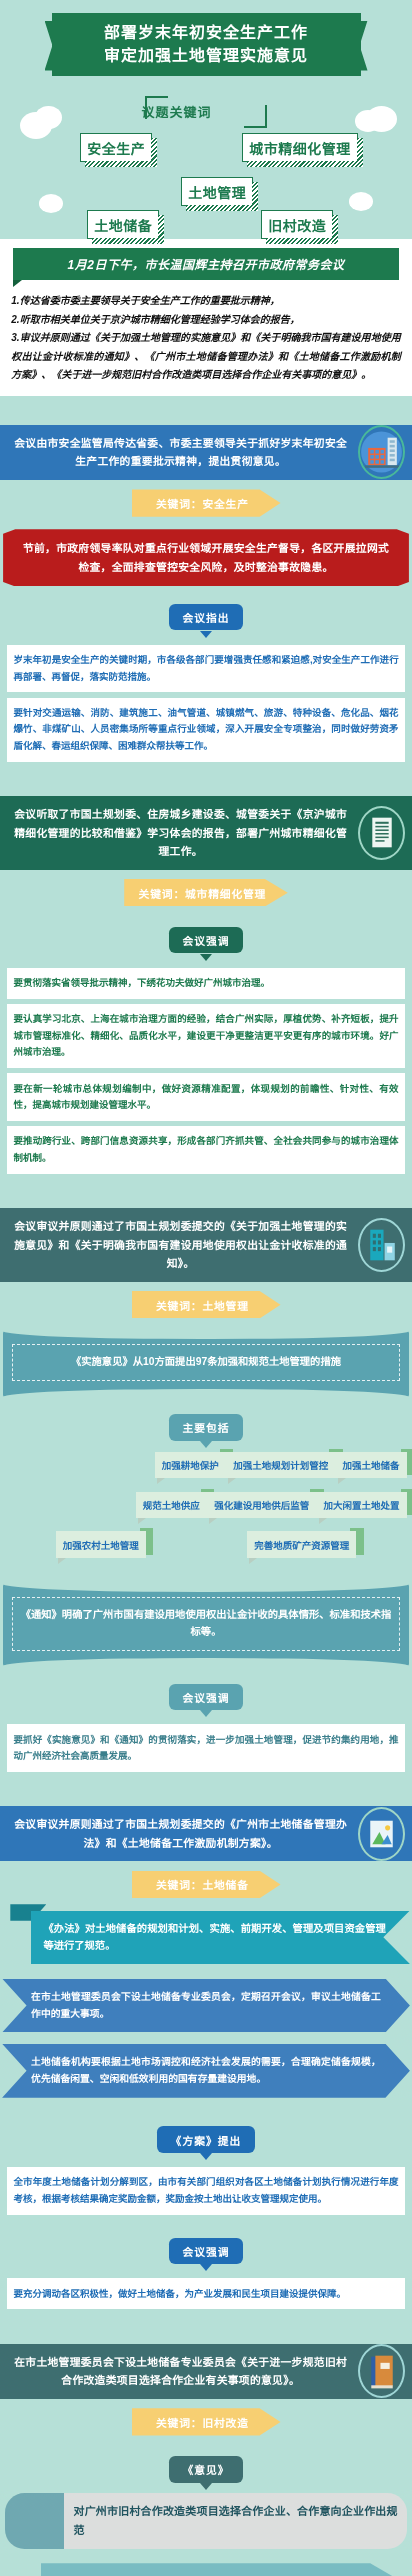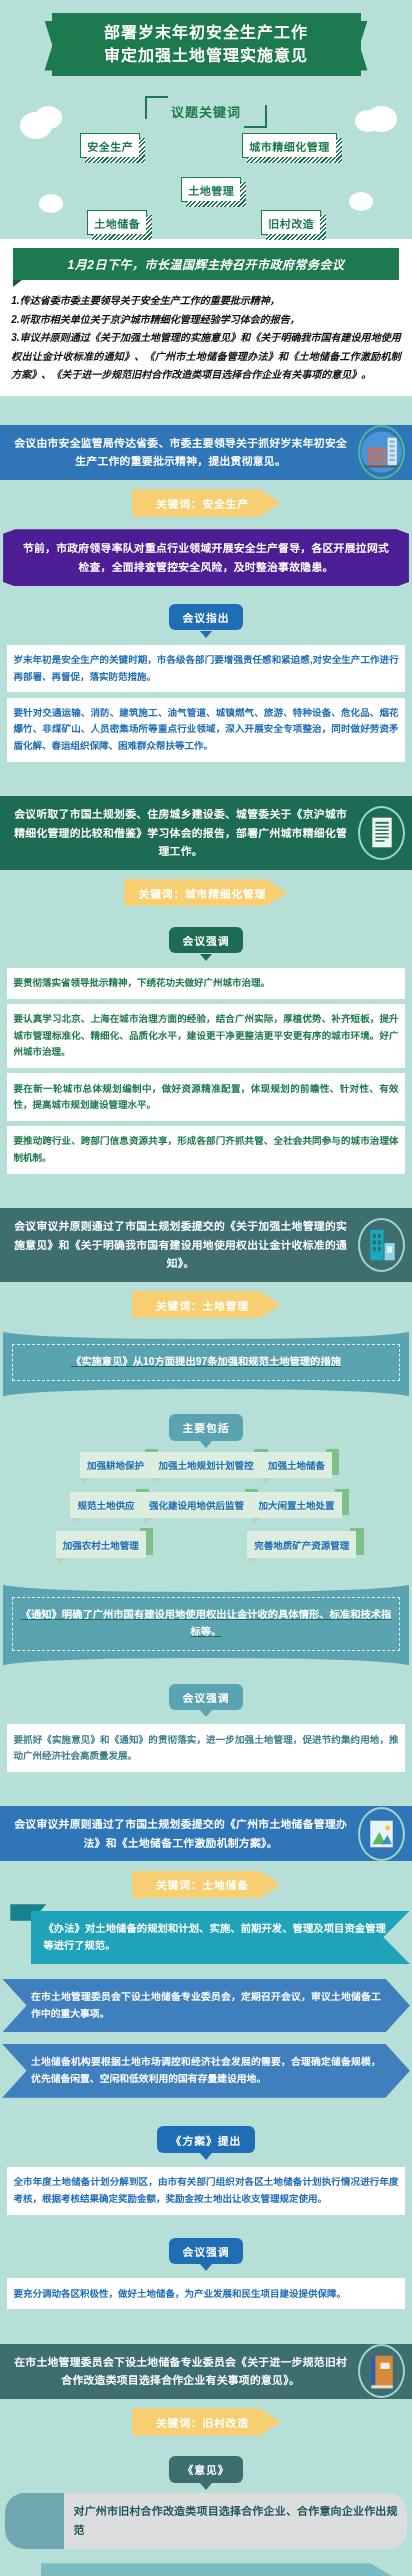--- a/index.html
+++ b/index.html
@@ -58,38 +58,37 @@
     font-weight: bold;
     letter-spacing: 1px;
     line-height: 1.45;
     white-space: nowrap;
   }
 
   .kw-head {
     position: relative;
     width: 129px;
     margin: 14.4px auto 0;
-    text-align: center;
     padding: 6.2px 0 7.2px;
   }
   .kw-head .brk {
     position: absolute; width: 23px; height: 23px;
   }
   .kw-head .brk.tl { top: 0; left: 3.1px; border-top: 2.6px solid #1d7a4e; border-left: 2.6px solid #1d7a4e; }
   .kw-head .brk.br { bottom: 0; right: 3.1px; border-bottom: 2.6px solid #1d7a4e; border-right: 2.6px solid #1d7a4e; }
   .kw-head span {
     font-size: 13px; font-weight: bold; color: #1d7a4e; letter-spacing: 1px;
   }
 
   .kw-tag {
     position: absolute;
     background: #fff;
     border: 1.5px solid #1d7a4e;
     color: #1d7a4e;
-    font-size: 11px;
+    font-size: 14px;
     font-weight: bold;
     padding: 3.6px 6.2px;
     letter-spacing: 0.5px;
     white-space: nowrap;
   }
   .kw-tag::after {
     content: "";
     position: absolute;
     right: -5.7px; top: 4.1px; bottom: -5.7px; width: 5.7px;
     background: repeating-linear-gradient(135deg, #1d7a4e 0 1.5px, #fff 1.5px 3.1px);
@@ -143,21 +142,21 @@
     color: #fff;
     font-size: 10.8px;
     font-weight: bold;
     line-height: 1.7;
     padding: 9.3px 62px 9.3px 11.3px;
     text-align: center;
     letter-spacing: 0.3px;
   }
   .head-banner.blue  { background: #2f76b8; }
   .head-banner.green { background: #1d6b55; }
-  .head-banner.blue2 { background: #4c1d95; }
+  .head-banner.blue2 { background: #b91c1c; }
   .head-banner.slate { background: #3e6e70; }
 
   .hb-icon {
     position: absolute;
     right: 7.2px; top: 50%; transform: translateY(-50%);
     width: 47px; height: 54px;
   }
   .hb-icon .circle {
     position: absolute; inset: 0;
     border-radius: 50%;
@@ -219,21 +218,20 @@
     text-align: center;
   }
 
   
   .curve-band {
     position: relative;
     background: #5aa3b0;
     margin: 0 3.1px;
     padding: 13.4px 9.3px 15.5px;
     border-radius: 2.1px;
-    text-decoration: underline;
   }
   .curve-band::before {
     content: "";
     position: absolute; left: 0; right: 0; top: 0; height: 8.2px;
     background: #b6e0d7;
     border-radius: 0 0 50% 50% / 0 0 100% 100%;
   }
   .curve-band::after {
     content: "";
     position: absolute; left: 0; right: 0; bottom: 0; height: 8.2px;
@@ -249,21 +247,21 @@
     line-height: 1.6;
     text-align: center;
     position: relative;
     z-index: 2;
   }
 
   
   .tags-area { padding: 11.3px 5.2px 3.1px; }
   .tags-row {
     display: flex;
-    justify-content: center;
+    justify-content: flex-end;
     align-items: flex-start;
     margin-bottom: 13.4px;
   }
   .tags-row.center { justify-content: space-around; }
   .mtag {
     position: relative;
     display: inline-block;
     background: #dceedf;
     color: #1f6db5;
     font-size: 9.5px;

